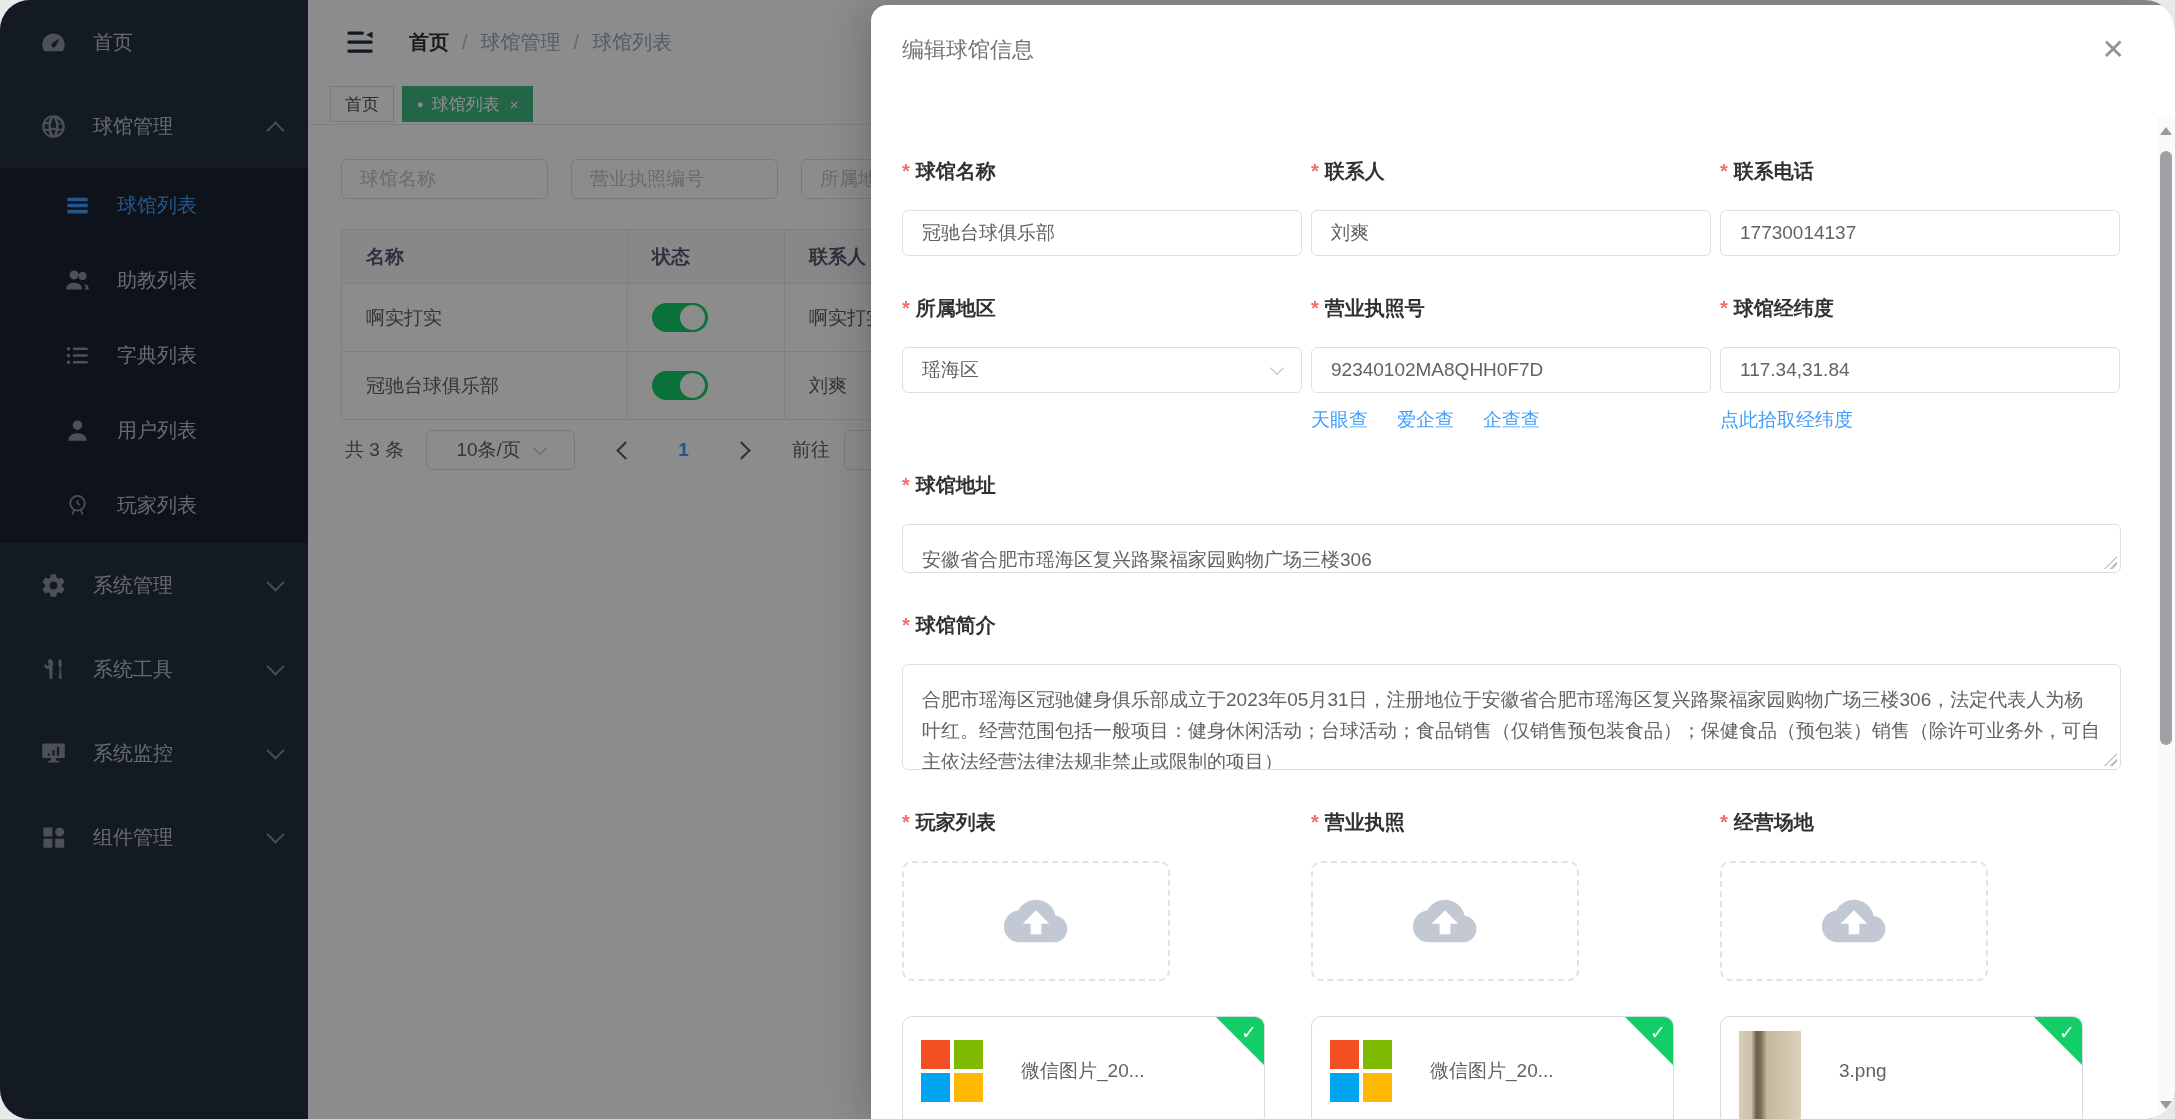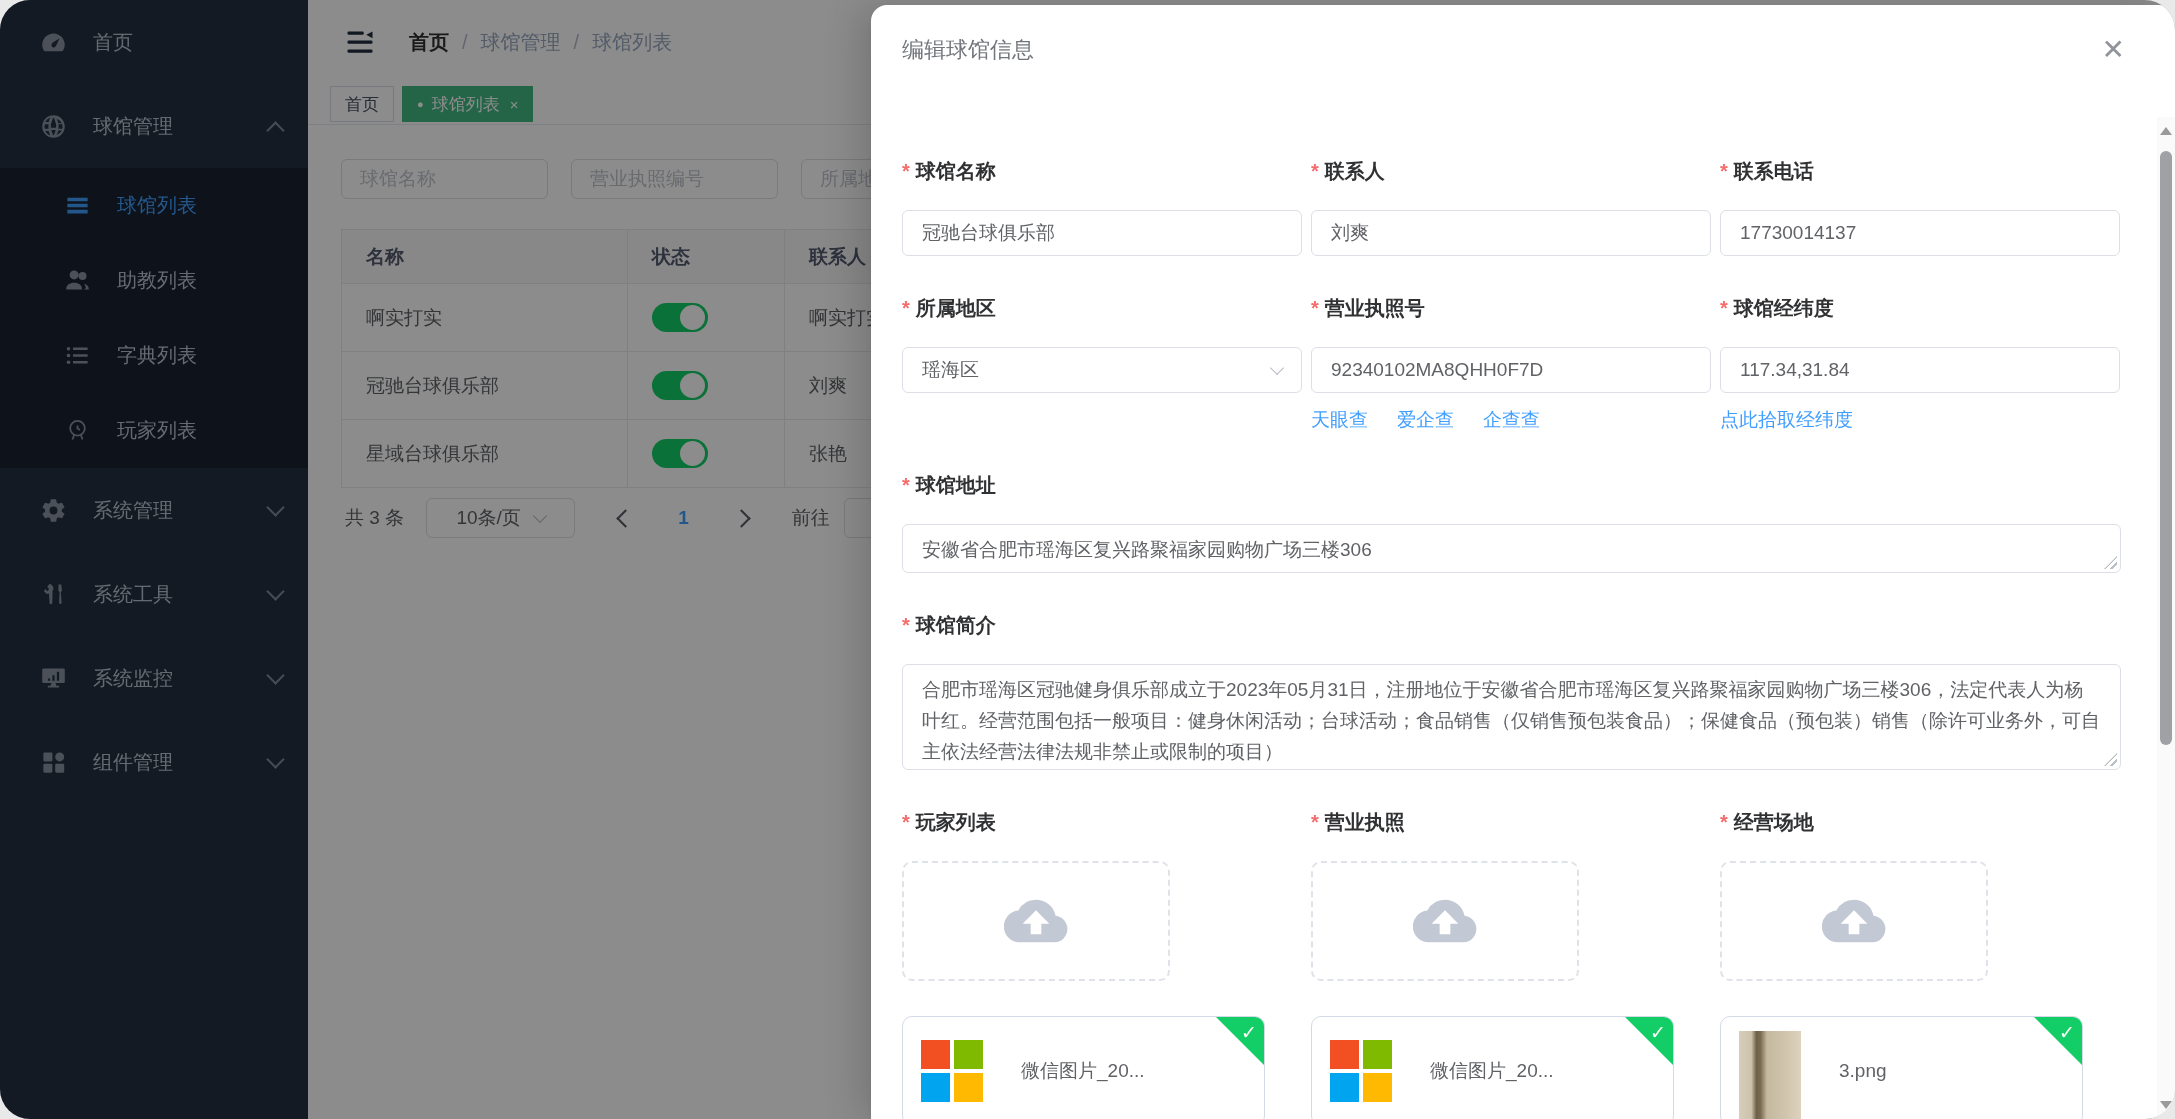--- a/index.html
+++ b/index.html
@@ -86,21 +86,21 @@
   .fwide{width:1219px;box-sizing:border-box;}
   .flabel{display:flex;align-items:center;font-size:20px;font-weight:700;color:#303133;margin-bottom:26px;line-height:26px;}
   .req{color:#f56c6c;margin-right:6px;font-weight:700;}
   .finput{width:100%;height:46px;border:1px solid #dcdfe6;border-radius:6px;padding:0 19px;
           font-size:19px;color:#606266;box-sizing:border-box;outline:none;background:#fff;
           font-family:"Liberation Sans","DejaVu Sans",sans-serif;}
   .fselect{width:100%;height:46px;border:1px solid #dcdfe6;border-radius:6px;display:flex;align-items:center;
            justify-content:space-between;padding:17px 19px;font-size:19px;color:#606266;box-sizing:border-box;cursor:pointer;}
   .flinks{margin-top:14px;display:flex;gap:29px;font-size:19px;color:#409eff;}
   .flinks span{cursor:pointer;}
-  .ftextarea{width:100%;border:1px solid #dcdfe6;border-radius:6px;padding:9px 19px;font-size:19px;color:#606266;
+  .ftextarea{width:100%;border:1px solid #dcdfe6;border-radius:6px;padding:19px 19px;font-size:19px;color:#606266;
              line-height:31px;position:relative;box-sizing:border-box;background:#fff;}
   .ftextarea::after{content:"";position:absolute;right:3px;bottom:3px;width:13px;height:13px;
              background:repeating-linear-gradient(135deg,transparent 0 3px,#b9bdc4 3px 5px);
              clip-path:polygon(100% 0,100% 100%,0 100%);}
   .ta-address{height:49px;overflow:hidden;}
   .ta-intro{height:106px;overflow:hidden;}
 
   .upload-row{margin-bottom:35px;}
   .upload-box{width:268px;height:120px;border:2px dashed #dfe2e8;border-radius:10px;display:flex;
               align-items:center;justify-content:center;box-sizing:border-box;cursor:pointer;background:#fff;}
@@ -168,20 +168,28 @@
       <div class="menu-item">
         <span class="micon">
           <svg viewBox="0 0 24 24">
               <circle cx="4" cy="6" r="1.6"></circle>
               <circle cx="4" cy="12" r="1.6"></circle>
               <circle cx="4" cy="18" r="1.6"></circle>
               <path d="M8 4.8h13v2.4H8zM8 10.8h13v2.4H8zM8 16.8h13v2.4H8z"></path>
             </svg>
         </span>
         <span>字典列表</span>
+      </div>
+      <div class="menu-item">
+        <span class="micon">
+          <svg viewBox="0 0 24 24">
+              <path d="M12 11.5a4.2 4.2 0 1 0 0-8.4 4.2 4.2 0 0 0 0 8.4zM4 20.5c0-4 3.6-6 8-6s8 2 8 6v.5H4z"></path>
+            </svg>
+        </span>
+        <span>用户列表</span>
       </div>
       <div class="menu-item">
         <span class="micon">
           <svg class="oline" viewBox="0 0 24 24">
               <circle cx="12" cy="10" r="6.5"></circle>
               <path d="M12 7.5V10l2 1.5M9 16l-1.5 4M15 16l1.5 4"></path>
             </svg>
         </span>
         <span>玩家列表</span>
       </div>
@@ -276,27 +284,20 @@
           </div>
         <div class="tc c3">啊实打实</div>
       </div>
       <div class="trow">
         <div class="tc c1">冠驰台球俱乐部</div>
         <div class="tc c2">
             <span class="switch"></span>
           </div>
         <div class="tc c3">刘爽</div>
       </div>
-      <div class="trow">
-        <div class="tc c1">星域台球俱乐部</div>
-        <div class="tc c2">
-            <span class="switch"></span>
-          </div>
-        <div class="tc c3">张艳</div>
-      </div>
     </div>
 
     <div class="pager">
       <span class="pg-total">共 3 条</span>
       <span class="pg-size">
         <span>10条/页</span>
         <span class="sel-chev"></span>
       </span>
       <span class="pg-arrow prev"></span>
       <span class="pg-num">1</span>

